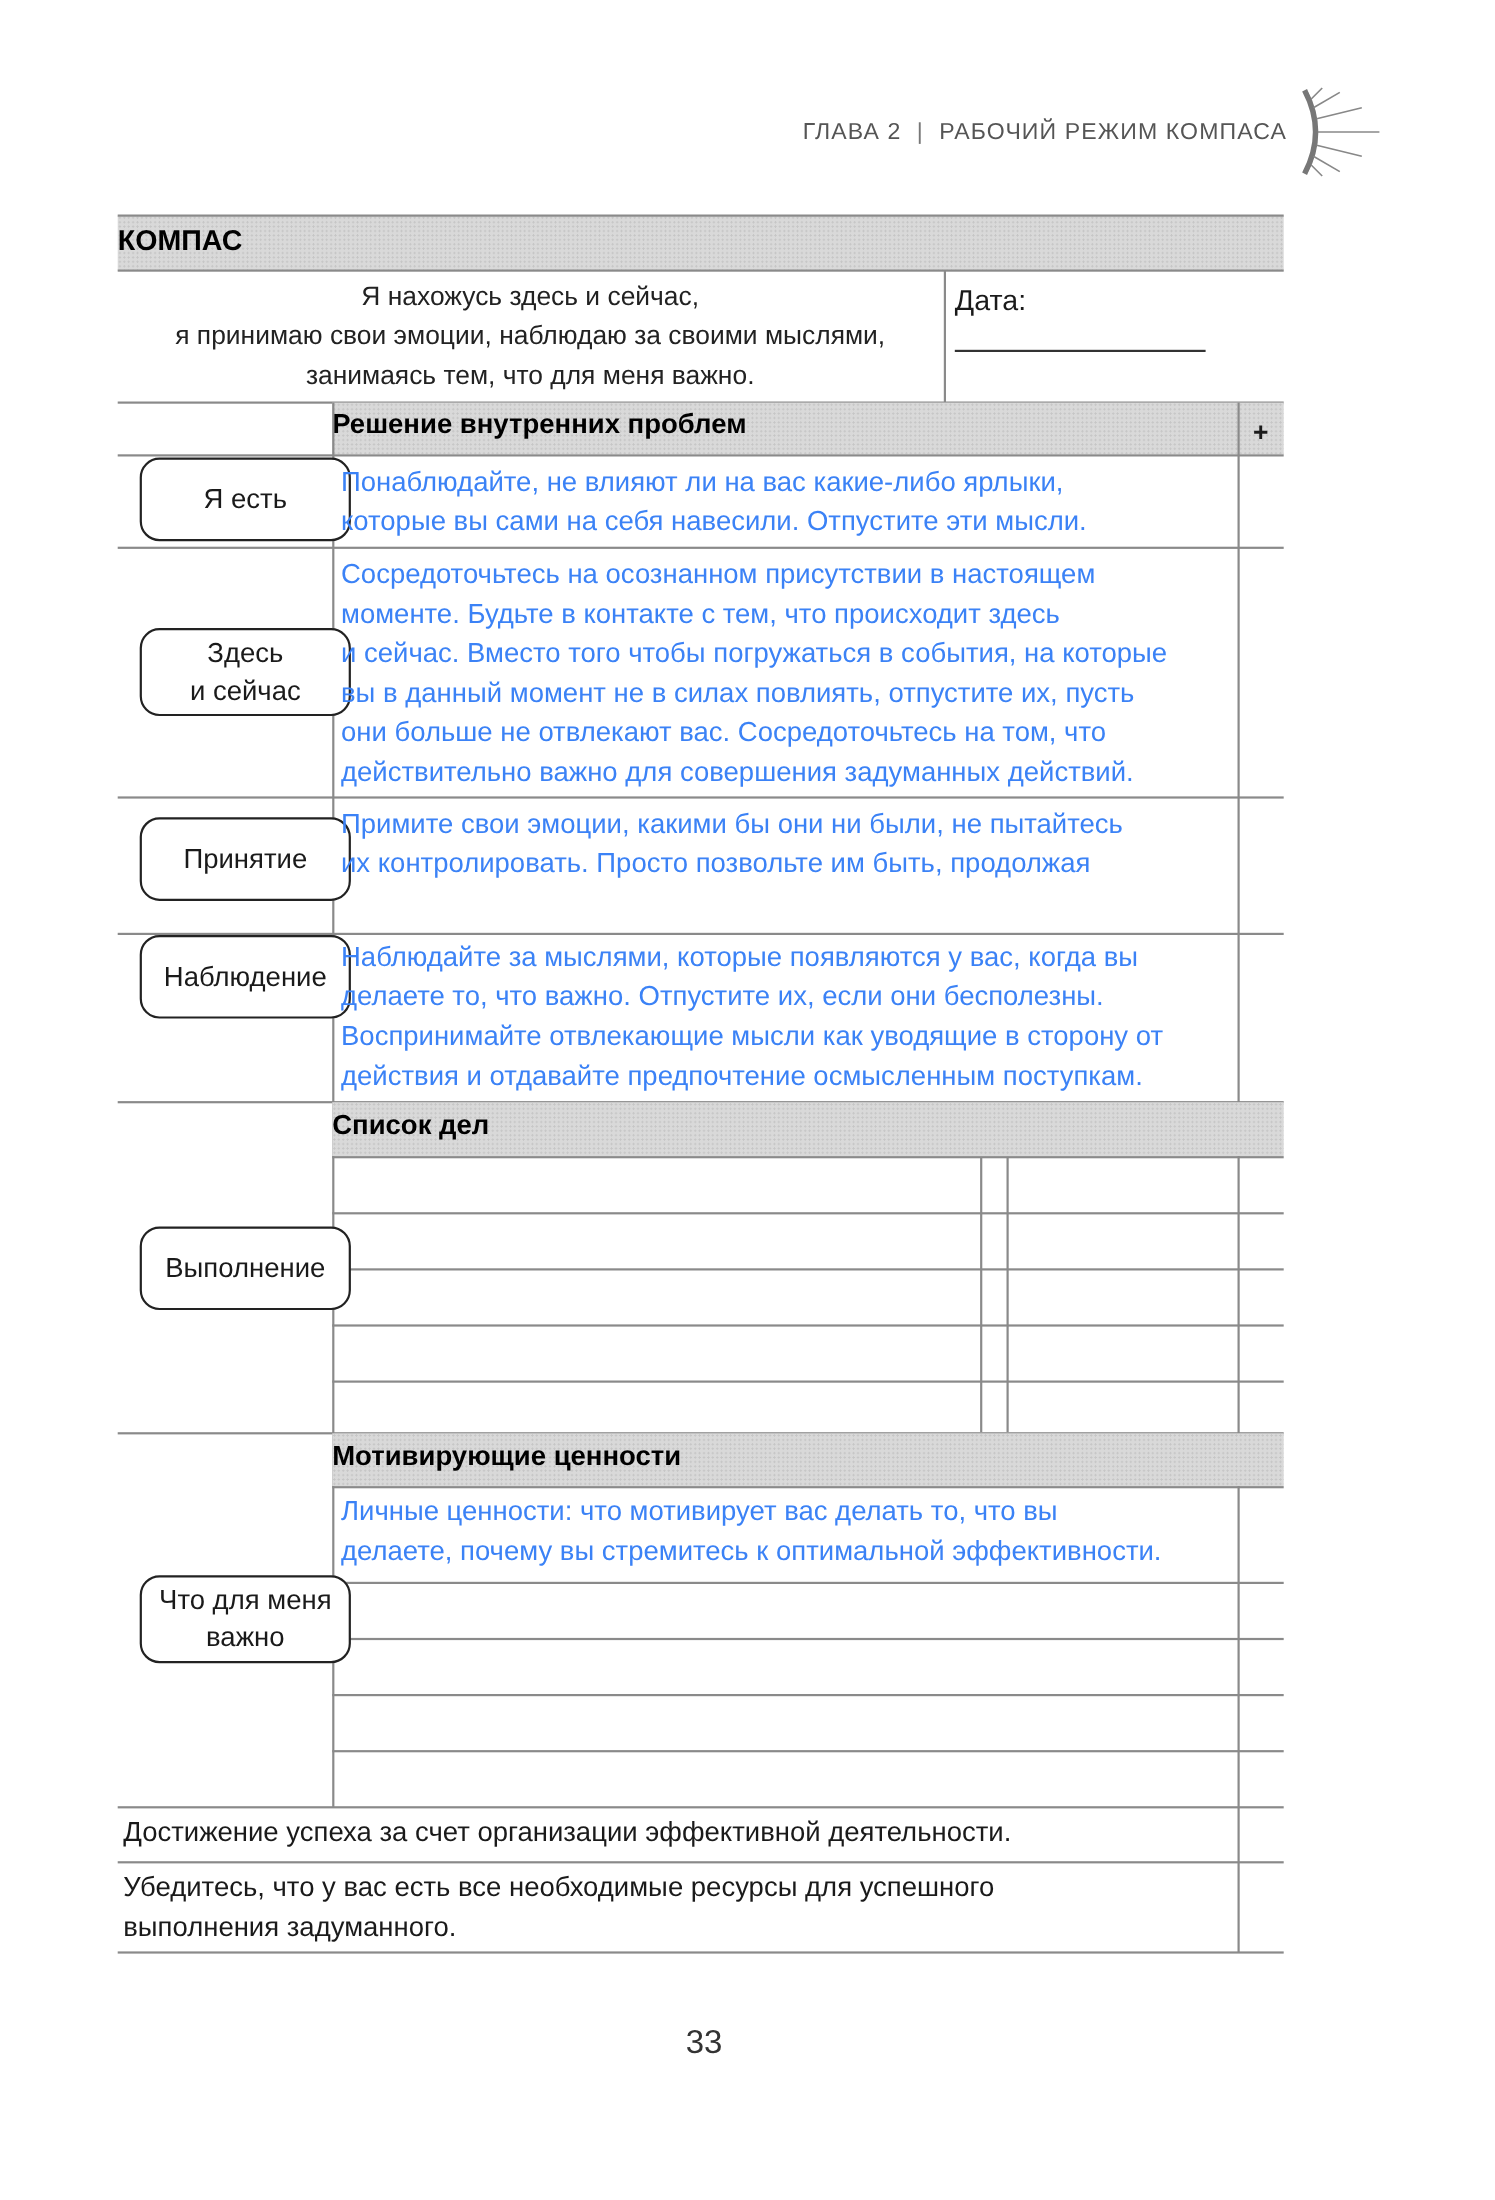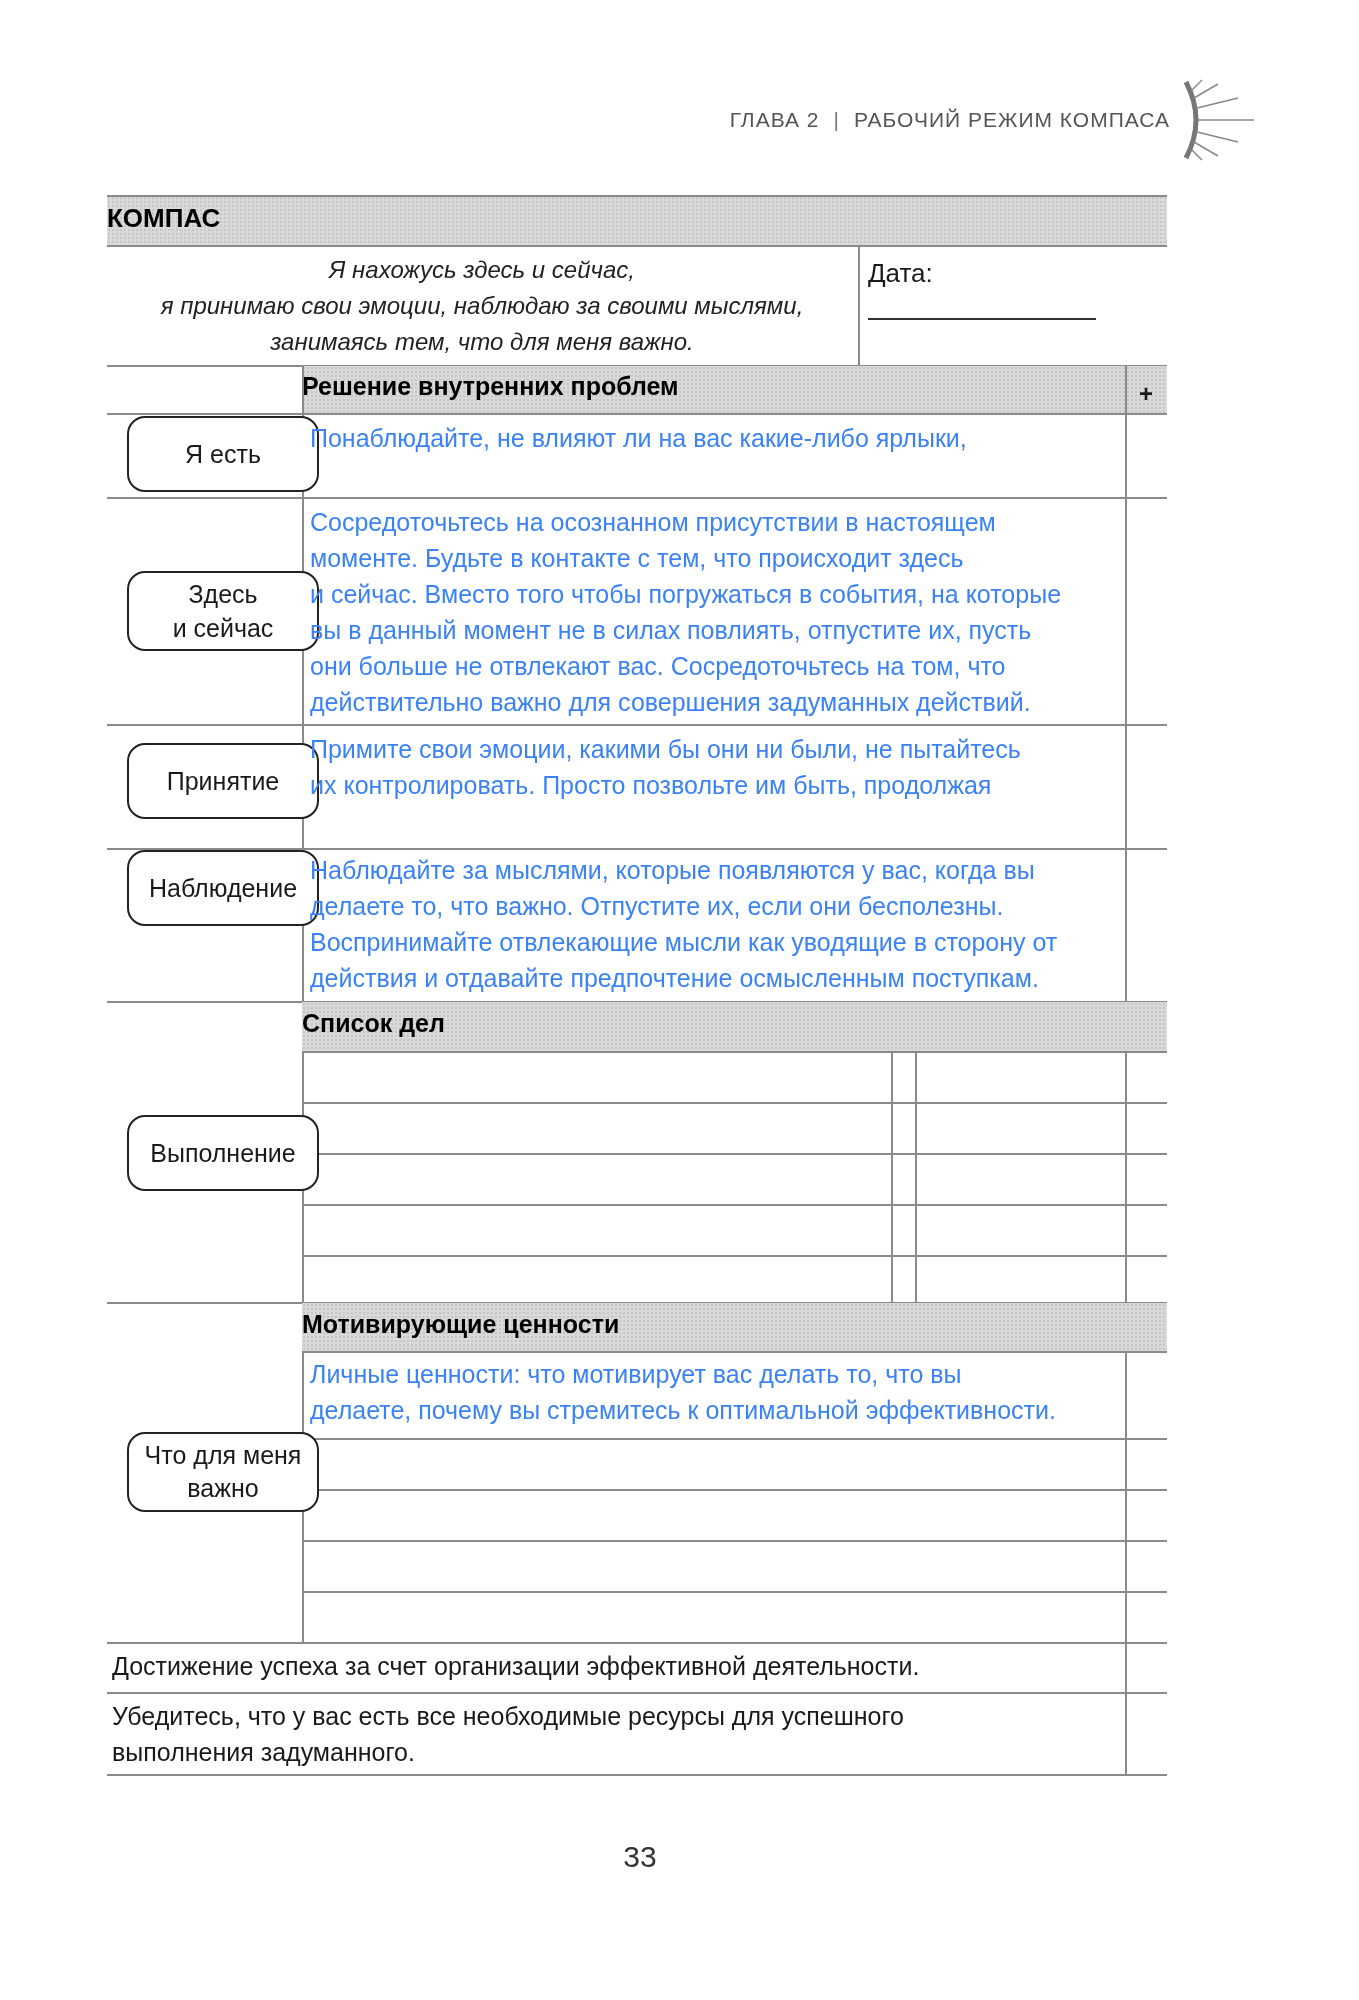--- a/index.html
+++ b/index.html
@@ -10,21 +10,21 @@
   .running-head{left:680px;top:108px;width:490px;text-align:right;font-size:21px;
      letter-spacing:1px;color:#555;white-space:nowrap;}
   .running-head .sep{margin:0 14px;color:#777;}
   .compass-logo{left:1176px;top:78px;width:80px;height:84px;}
   
   .hl{position:absolute;height:0;border-top:2px solid #8a8a8a;}
   .vl{position:absolute;width:0;border-left:2px solid #8a8a8a;}
   .shade{position:absolute;background:#d9d9d9;
      background-image:radial-gradient(#c6c6c6 0.8px,transparent 1px);background-size:4px 4px;}
   .hdr-title{position:absolute;font-weight:bold;font-size:26px;text-align:left;color:#000000;}
-  .motto{position:absolute;left:107px;width:750px;text-align:center;font-style:italic;
+  .motto{position:absolute;left:107px;width:750px;text-align:center;
      font-size:24px;line-height:36px;color:#222;}
   .date-label{position:absolute;left:868px;top:258px;font-size:26px;}
   .date-line{position:absolute;left:868px;top:318px;width:228px;border-top:2px solid #333;}
   .cell-text{position:absolute;left:310px;width:810px;font-size:25px;line-height:36px;color:#3b82f6;}
   .pill{position:absolute;left:107px;width:188px;border:2.5px solid #222;border-radius:18px;
      display:flex;align-items:center;justify-content:center;text-align:center;
      font-size:25px;line-height:34px;background:#fff;margin-left:20px;}
   .plus{position:absolute;left:1125px;top:376px;width:42px;height:36px;display:flex;
      align-items:center;justify-content:center;font-weight:bold;font-size:24px;}
   .bottom-text{position:absolute;left:112px;width:1000px;font-size:25px;line-height:36px;}
@@ -69,20 +69,21 @@
 <div class="hl" style="left:107px;top:413px;width:1060px;"></div>
 
 <div class="vl" style="left:302px;top:366px;height:1277px;"></div>
 <div class="vl" style="left:1125px;top:366px;height:1409px;"></div>
 
 <div class="pill" style="top:416px;height:72px;">
     <span>Я есть</span>
   </div>
 <div class="cell-text" style="top:420px;">
   <div>Понаблюдайте, не влияют ли на вас какие-либо ярлыки,</div>
+  <div>которые вы сами на себя навесили. Отпустите эти мысли.</div>
 </div>
 <div class="hl" style="left:107px;top:497px;width:1060px;"></div>
 
 <div class="pill" style="top:571px;height:76px;flex-direction:column;">
   <span>Здесь</span>
   <span>и сейчас</span>
 </div>
 <div class="cell-text" style="top:504px;">
   <div>Сосредоточьтесь на осознанном присутствии в настоящем</div>
   <div>моменте. Будьте в контакте с тем, что происходит здесь</div>

